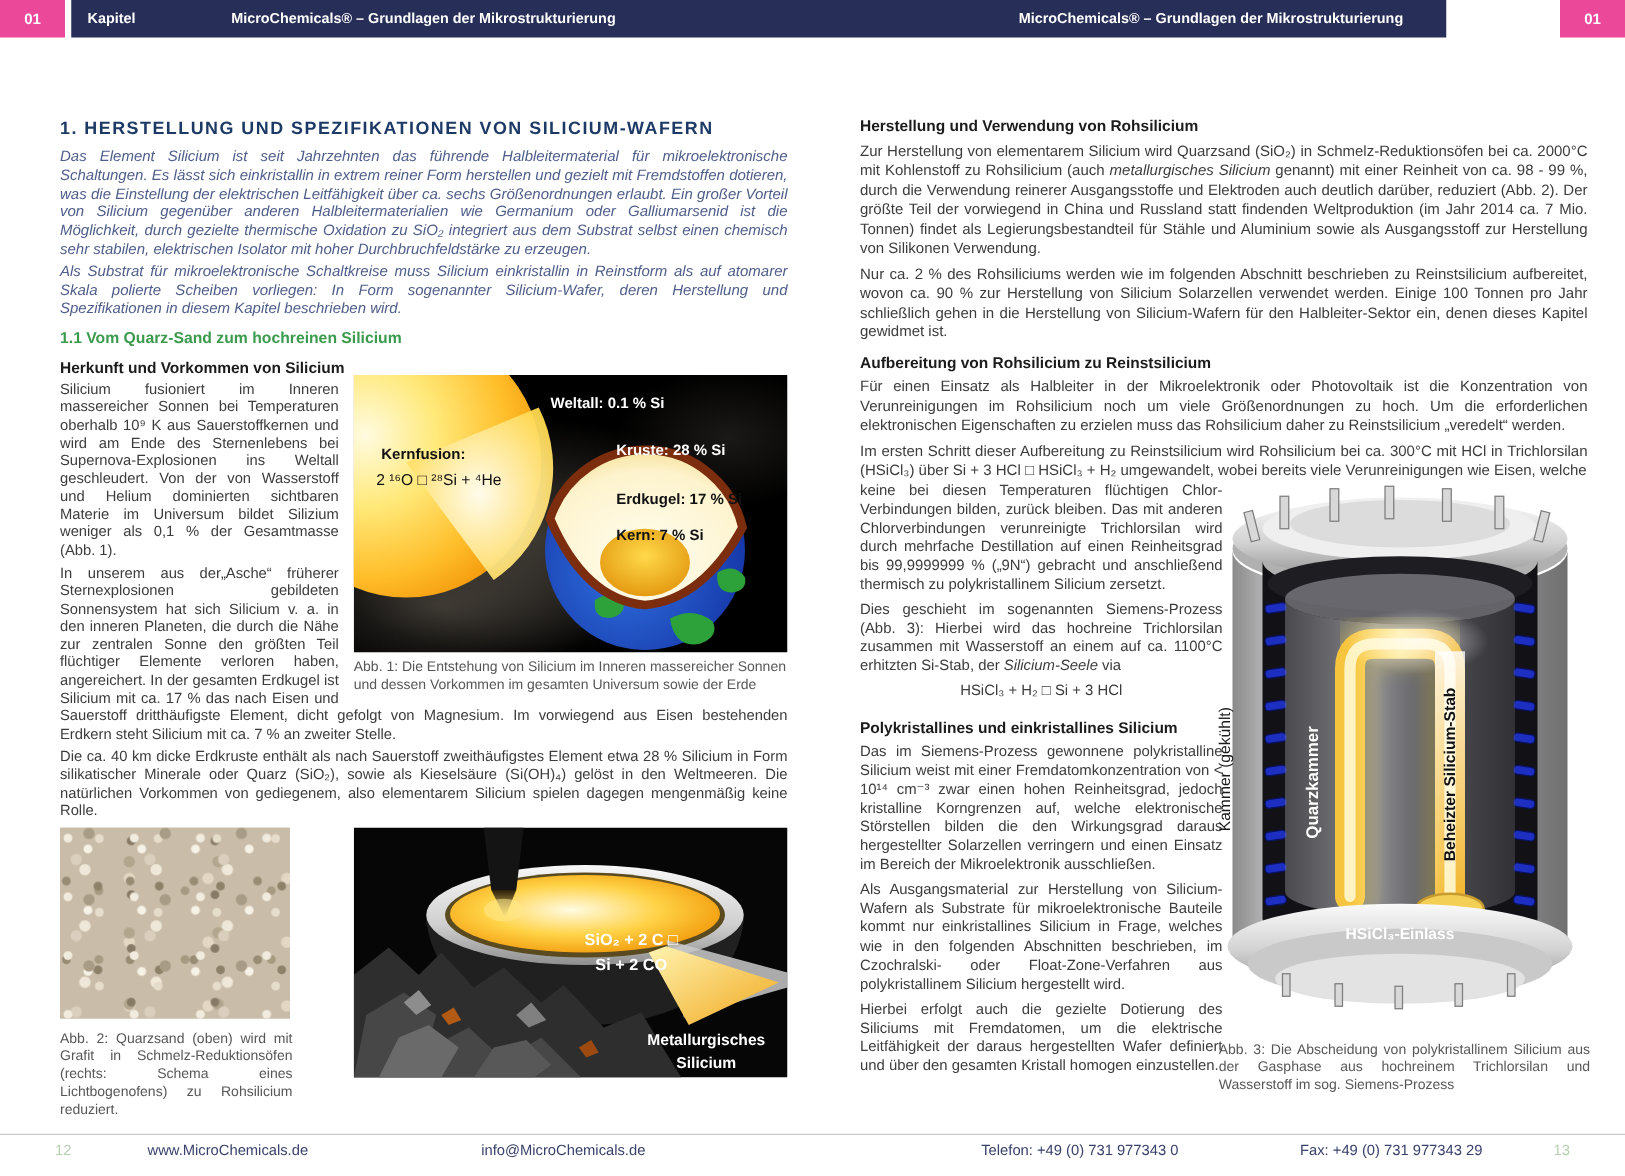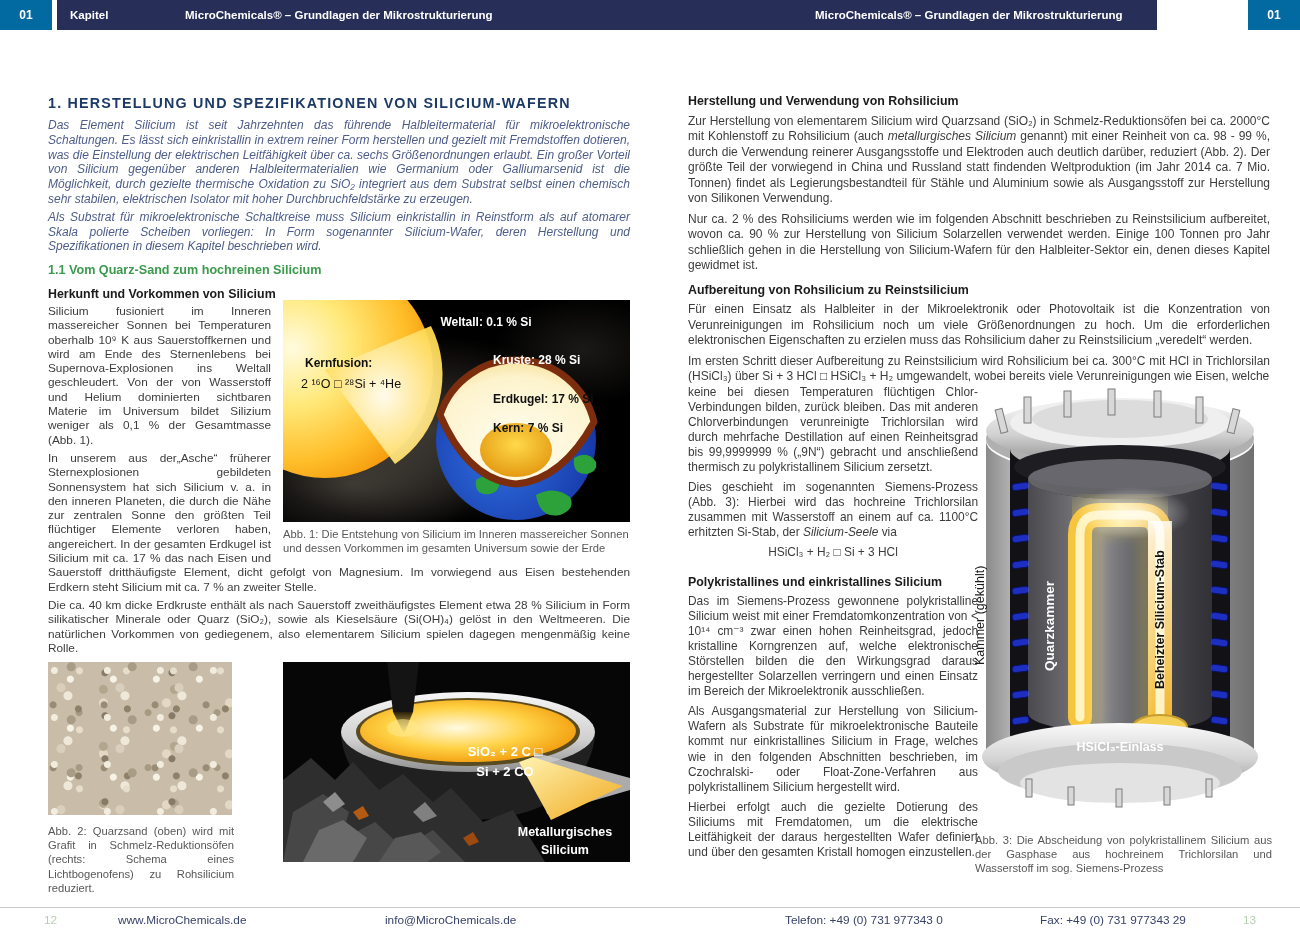--- a/index.html
+++ b/index.html
@@ -1,21 +1,21 @@
 <!DOCTYPE html>
 <html><head>
 <meta charset="utf-8">
 <style>
   html,body{margin:0;padding:0;background:#fff;}
   #page{position:relative;width:1300px;height:941px;background:#fff;overflow:hidden;
         font-family:"Liberation Sans","DejaVu Sans",sans-serif;color:#3c3c3c;}
   svg{font-family:"Liberation Sans","DejaVu Sans",sans-serif;display:block;}
 
   
-  .chapbox{position:absolute;top:0;width:52px;height:30px;background:#0369a1;color:#fff;
+  .chapbox{position:absolute;top:0;width:52px;height:30px;background:#ec4899;color:#fff;
            font-size:12px;font-weight:bold;display:flex;align-items:center;justify-content:center;}
   .chapbox.left{left:0;} .chapbox.right{right:0;}
   .navybar{position:absolute;left:57px;top:0;width:1100px;height:30px;background:#272e57;}
   .navybar span{position:absolute;top:0;line-height:30px;color:#fff;font-size:11.5px;font-weight:bold;white-space:nowrap;}
   .hk-left{left:13px;} .ht-left{left:128px;} .ht-right{left:758px;} .hk-right{left:1133px;}
 
   
   .footer-rule{position:absolute;left:0;top:907px;width:1300px;border-top:1px solid #c9c9c9;}
   .footer{position:absolute;left:0;top:913px;width:1300px;height:24px;font-size:11.8px;color:#39426b;}
   .footer span{position:absolute;white-space:nowrap;}

